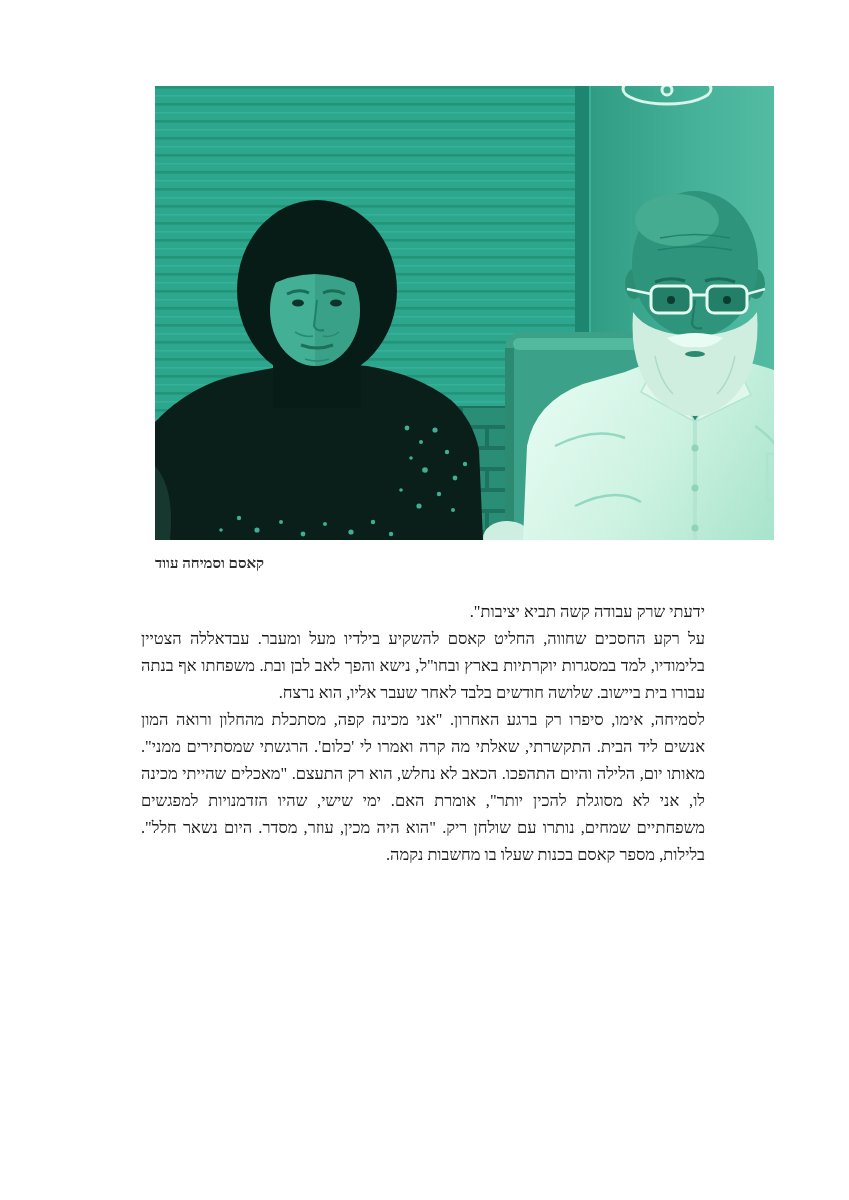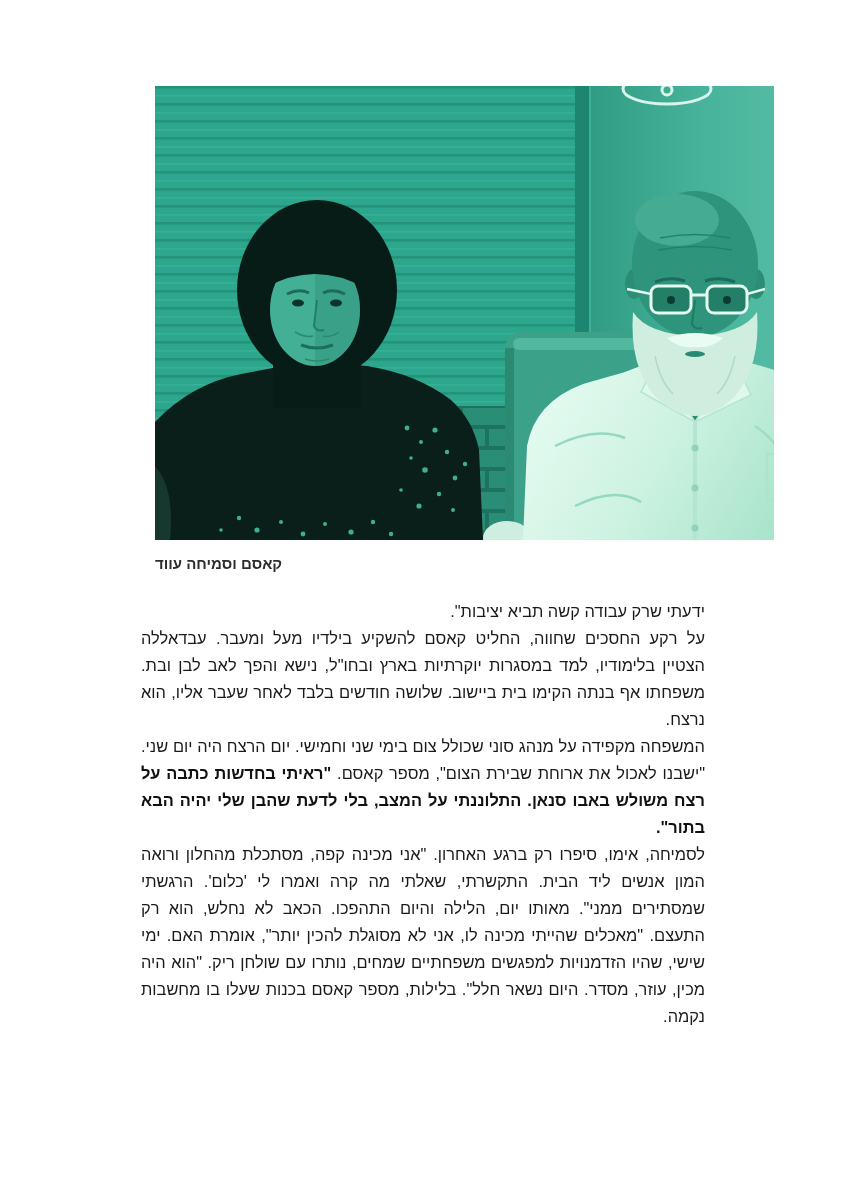--- a/index.html
+++ b/index.html
@@ -2,21 +2,21 @@
 <html lang="he"><head>
 <meta charset="utf-8">
 <style>
   html,body{margin:0;padding:0;background:#ffffff;}
   .page{
     position:relative;
     width:699px;height:1200px;
     margin:0 auto;
     background:#ffffff;
     overflow:hidden;
-    font-family:Liberation Sans, sans-serif;
+    font-family:Liberation Serif, serif;
   }
   figure{margin:0;padding:0;}
   .photo-wrap{
     margin:86px 83px 0 80px;
     width:686px;height:454px;
     overflow:hidden;
   }
   .photo-wrap svg{display:block;width:100%;height:100%;}
   figcaption{
     margin:15px 83px 0 80px;
@@ -195,18 +195,17 @@
               <circle cx="236" cy="448" r="2.2"></circle>
           </g>
         </g>
       </svg>
     </div>
     <figcaption>קאסם וסמיחה עווד</figcaption>
   </figure>
 
   <div class="body-text">
     <p>ידעתי שרק עבודה קשה תביא יציבות".</p>
-    <p>על רקע החסכים שחווה, החליט קאסם להשקיע בילדיו מעל ומעבר. עבדאללה הצטיין בלימודיו, למד במסגרות יוקרתיות בארץ ובחו"ל, נישא והפך לאב לבן ובת. משפחתו אף בנתה הקימו בית ביישוב. שלושה חודשים בלבד לאחר שעבר אליו, הוא נרצח.</p>
-    <p><span>המשפחה מקפידה על מנהג סוני שכולל צום בימי שני וחמישי. יום הרצח היה יום שני. "ישבנו לאכול את ארוחת שבירת הצום", מספר קאסם. </span><b>"ראיתי בחדשות כתבה על רצח משולש באבו סנאן. התלוננתי על המצב, בלי לדעת שהבן שלי יהיה הבא בתור".</b></p>
+    <p>על רקע החסכים שחווה, החליט קאסם להשקיע בילדיו מעל ומעבר. עבדאללה הצטיין בלימודיו, למד במסגרות יוקרתיות בארץ ובחו"ל, נישא והפך לאב לבן ובת. משפחתו אף בנתה עבורו בית ביישוב. שלושה חודשים בלבד לאחר שעבר אליו, הוא נרצח.</p>
     <p>לסמיחה, אימו, סיפרו רק ברגע האחרון. "אני מכינה קפה, מסתכלת מהחלון ורואה המון אנשים ליד הבית. התקשרתי, שאלתי מה קרה ואמרו לי 'כלום'. הרגשתי שמסתירים ממני". מאותו יום, הלילה והיום התהפכו. הכאב לא נחלש, הוא רק התעצם. "מאכלים שהייתי מכינה לו, אני לא מסוגלת להכין יותר", אומרת האם. ימי שישי, שהיו הזדמנויות למפגשים משפחתיים שמחים, נותרו עם שולחן ריק. "הוא היה מכין, עוזר, מסדר. היום נשאר חלל". בלילות, מספר קאסם בכנות שעלו בו מחשבות נקמה.</p>
   </div>
 
 </div>
 
 </body></html>

